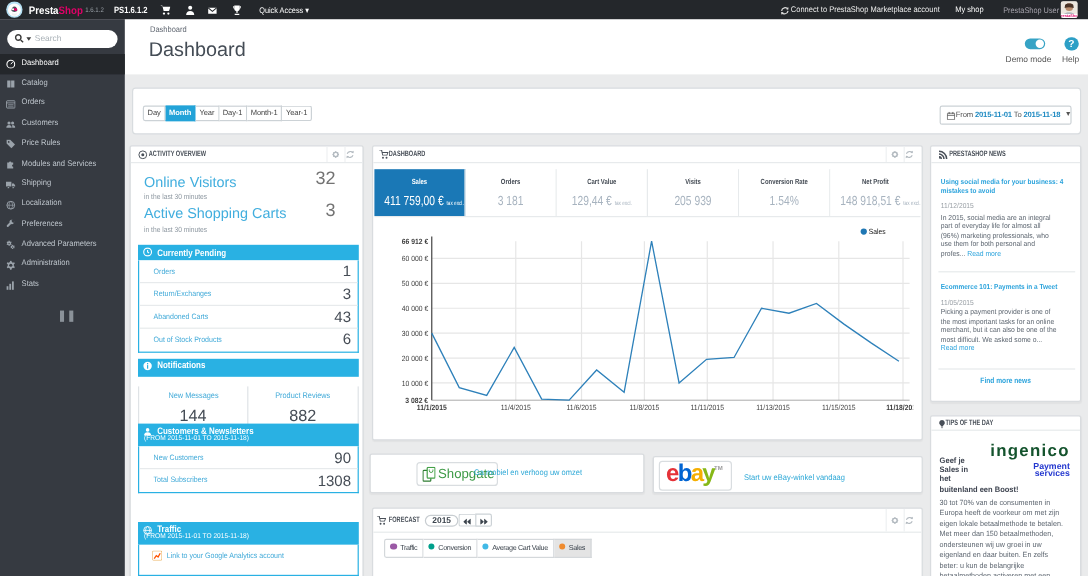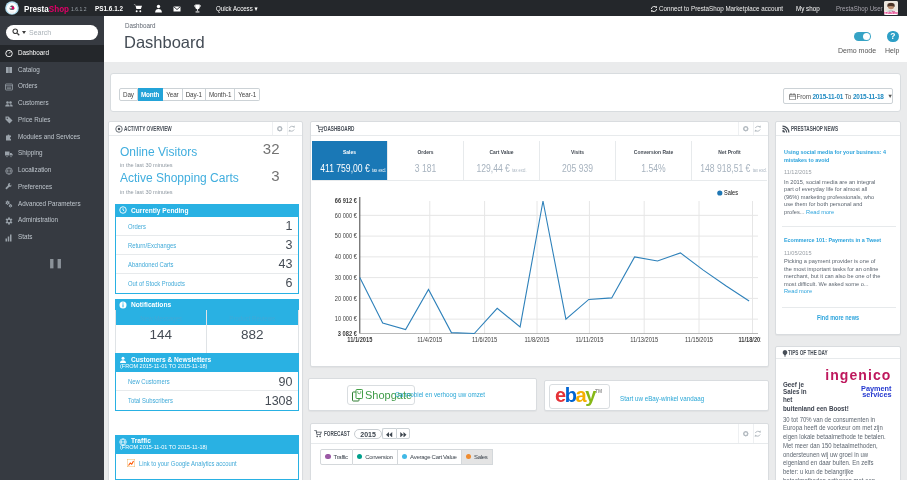--- a/index.html
+++ b/index.html
@@ -111,21 +111,21 @@
 
 
 .na { position:absolute; left:8px; width:114px; }
 .ntitle { color:#2ba3dc; font-size:6px; font-weight:bold; line-height:8px; white-space:nowrap; transform:scaleX(.9); transform-origin:0 0; }
 .ndate { color:#9aa0a6; font-size:6px; transform:scaleX(.93); transform-origin:0 0; }
 .nbody { color:#5d6670; font-size:6.1px; line-height:7.5px; white-space:nowrap; transform:scaleX(.93); transform-origin:0 0; }
 .nbody a { color:#2ba3dc; }
 .ndiv { position:absolute; left:6px; width:114px; border-top:1px solid #e7eaec; }
 #findmore { position:absolute; left:0; width:100%; text-align:center; font-size:6.5px; color:#2ba3dc; font-weight:bold; transform:scaleX(.85); }
 #ingenico { position:absolute; right:8.5px; top:22px; width:74px; text-align:right; }
-#ingenico .ing { font-size:14px; font-weight:bold; color:#be185d; letter-spacing:1.1px; line-height:13px; }
+#ingenico .ing { font-size:14px; font-weight:bold; color:#14532d; letter-spacing:1.1px; line-height:13px; }
 #ingenico .pay { font-size:7.3px; font-weight:bold; color:#2438cf; line-height:6.6px; margin-top:3.5px; }
 .tiptitle { position:absolute; left:7px; top:32px; font-size:6.6px; font-weight:bold; color:#3e4450; line-height:7.8px; white-space:nowrap; transform:scaleX(.95); transform-origin:0 0; }
 .tipbody { position:absolute; left:7px; top:68.5px; font-size:6.3px; color:#5d6670; line-height:8.75px; white-space:nowrap; transform:scaleX(.95); transform-origin:0 0; }
 </style>
 </head>
 <body>
 
 <div id="topbar">
   <svg class="logo" viewBox="0 0 16 16">
       <circle cx="8" cy="8" r="7.8" fill="#b5e0f3"></circle>
@@ -348,29 +348,29 @@
       </div>
     <div class="prow" style="height:19.1px;">
         <span class="lab">Abandoned Carts</span>
         <span class="val">43</span>
       </div>
     <div class="prow" style="height:19.1px;">
         <span class="lab">Out of Stock Products</span>
         <span class="val">6</span>
       </div>
   </div>
-  <div class="secbar" style="top:177px; height:26px;">
+  <div class="secbar" style="top:177px; height:15px;">
       <svg class="sbico" style="top:1.5px" viewBox="0 0 16 16">
         <circle cx="8" cy="8" r="7" fill="#fff"></circle>
         <rect x="7" y="6.5" width="2" height="6" fill="#29b1e3"></rect>
         <rect x="7" y="3" width="2" height="2.2" fill="#29b1e3"></rect>
       </svg>
       <span class="sbt" style="line-height:11px;top:0;">Notifications</span>
     </div>
-  <div class="notifbox" style="top:188px; height:56px;">
+  <div class="notifbox" style="top:200px; height:56px;">
     <div class="col">
         <div class="nl">New Messages</div>
         <div class="nv">144</div>
       </div>
     <div class="col">
         <div class="nl">Product Reviews</div>
         <div class="nv">882</div>
       </div>
   </div>
   <div class="secbar" style="top:231px; height:19.3px;">

